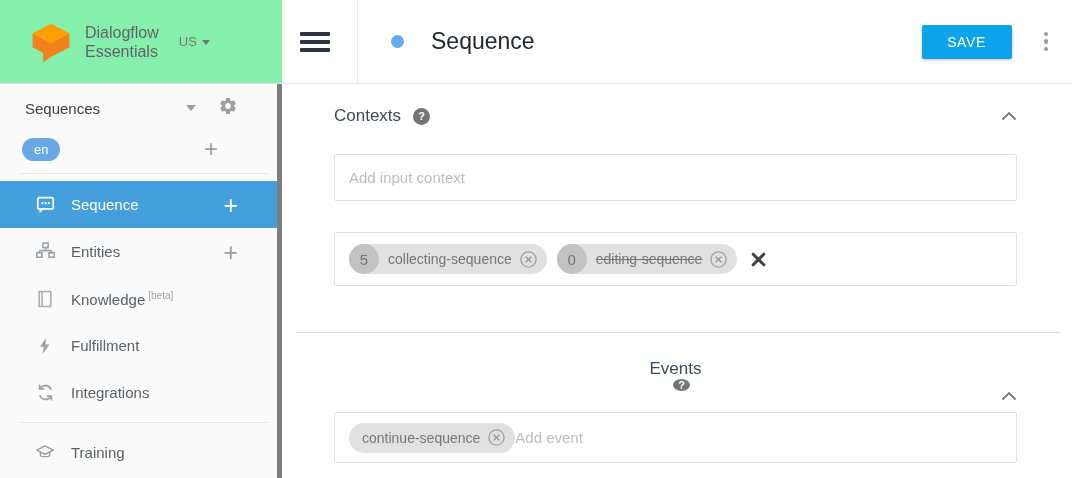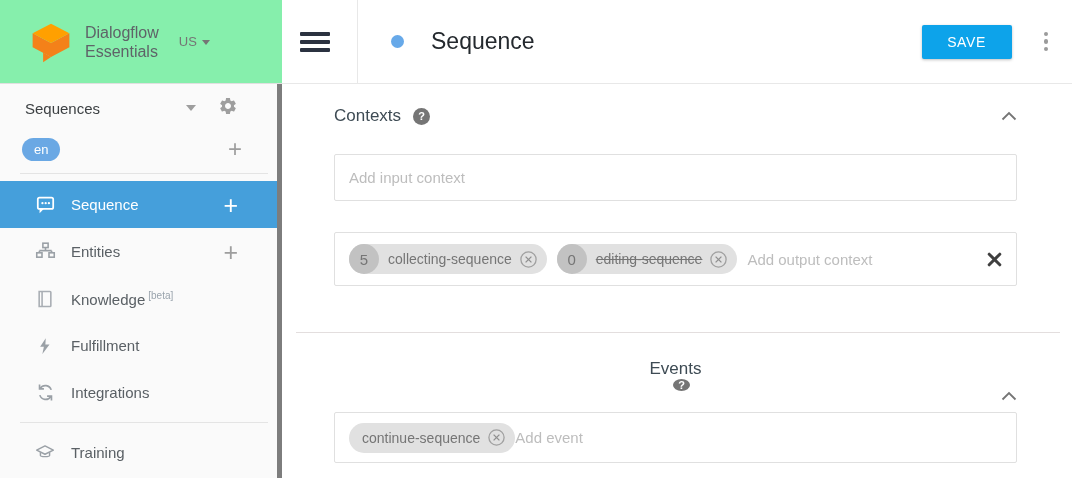--- a/index.html
+++ b/index.html
@@ -18,21 +18,21 @@
   .region { margin-left:20px; display:flex; align-items:center; font-size:13px; color:#757575; cursor:pointer; }
   .caret-down { width:0; height:0; border-left:4.5px solid transparent; border-right:4.5px solid transparent;
     border-top:5px solid #757575; margin-left:5px; margin-top:2px; }
 
   .agent-row { height:44px; display:flex; align-items:center; padding:0 44px 0 25px; margin-top:2px; }
   .agent-name { font-size:15px; color:#3c4043; }
   .agent-caret { margin-left:auto; width:0; height:0; border-left:5px solid transparent;
     border-right:5px solid transparent; border-top:6px solid #9e9e9e; cursor:pointer; }
   .gear { margin-left:22px; cursor:pointer; }
 
-  .lang-row { height:38px; display:flex; align-items:center; padding:0 40px 0 22px; }
+  .lang-row { height:38px; display:flex; align-items:center; padding:0 64px 0 22px; }
   .lang-pill { background:#6aa8e4; color:#fff; font-size:13px; height:23px; line-height:23px;
     padding:0 12px; border-radius:12px; cursor:pointer; }
   .lang-add { margin-left:auto; color:#9e9e9e; font-size:24px; font-weight:300; cursor:pointer; line-height:20px; }
 
   .side-divider { height:1px; background:#e4e4e4; margin:5px 14px 0 20px; }
   .nav { margin-top:7px; }
   .nav-item { height:47px; display:flex; align-items:center; padding:0 44px 0 34px; cursor:pointer; }
   .nav-item .nav-icon { width:22px; height:22px; flex:0 0 22px; display:flex; align-items:center; justify-content:center; }
   .nav-item .nav-label { margin-left:15px; font-size:15px; color:#5a6065; }
   .nav-item .nav-plus { margin-left:auto; font-size:25px; font-weight:300; color:#9e9e9e; line-height:20px; }
@@ -251,21 +251,20 @@
         <span class="chip">
           <span class="chip-num">0</span>
           <span class="chip-label struck">editing-sequence</span>
           <span class="chip-remove">
             <svg width="19" height="19" viewBox="0 0 19 19">
                 <circle cx="9.5" cy="9.5" r="7.6" fill="none" stroke="#a0a0a0" stroke-width="1.3"></circle>
                 <path d="M6.6,6.6 L12.4,12.4 M12.4,6.6 L6.6,12.4" stroke="#8f8f8f" stroke-width="1.3"></path>
               </svg>
           </span>
         </span>
-        <input type="text" placeholder="Add output context" style="">
         <span class="clear-x">
           <svg width="15" height="15" viewBox="0 0 15 15">
               <path d="M2.2,2.2 L12.8,12.8 M12.8,2.2 L2.2,12.8" stroke="#3f3f3f" stroke-width="3" stroke-linecap="round"></path>
             </svg>
         </span>
       </div>
 
       <hr class="section-divider">
 
       <div class="sec-head events">

